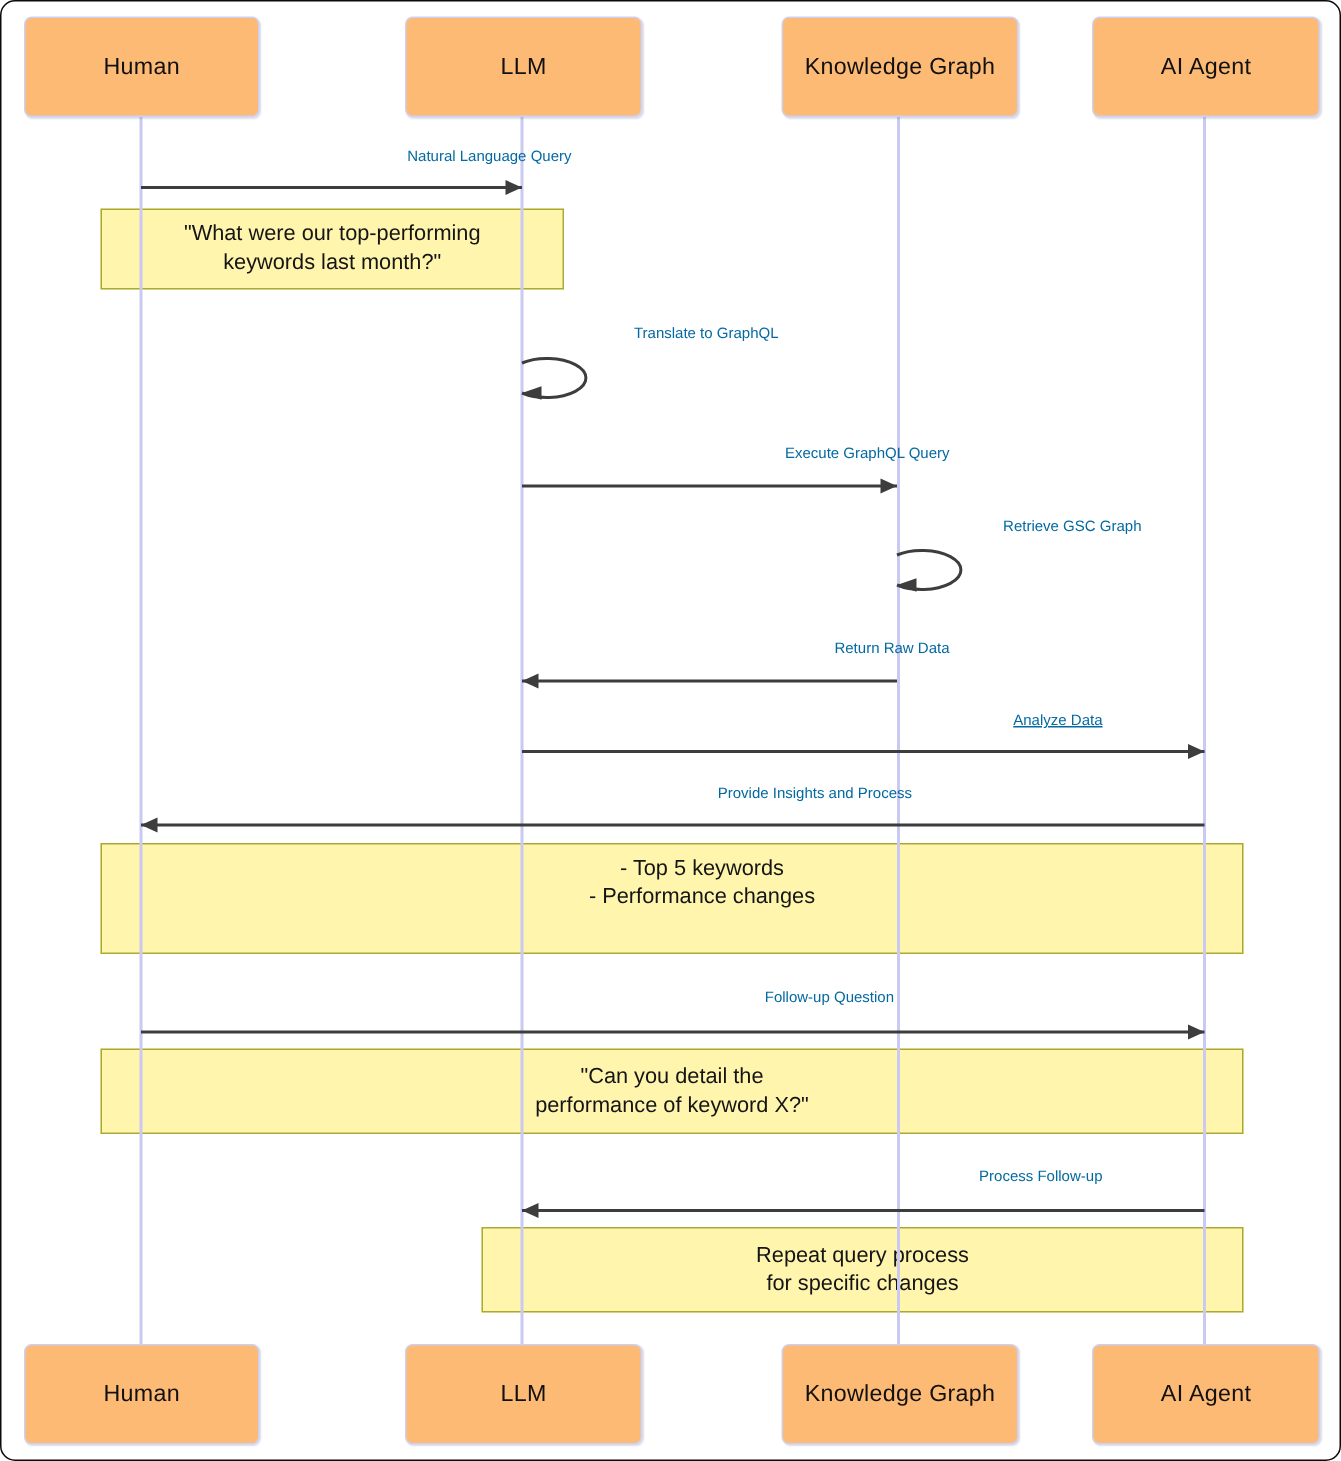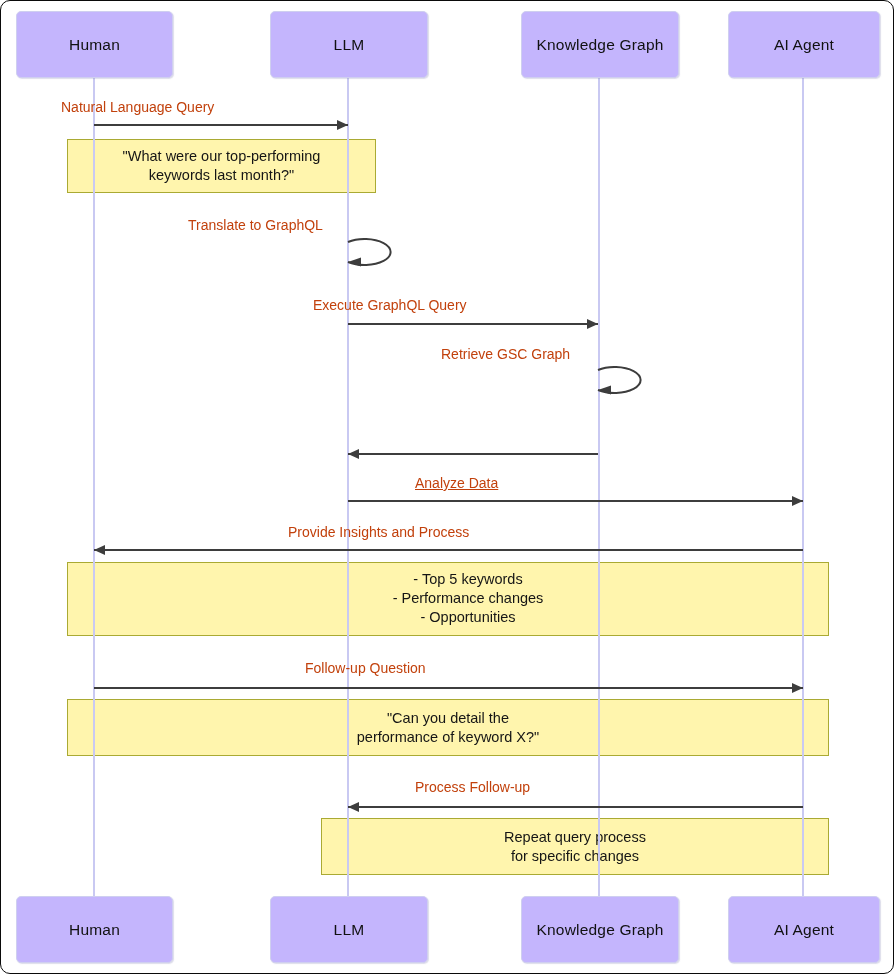--- a/index.html
+++ b/index.html
@@ -6,29 +6,29 @@
   .diagram{
     position:relative;width:892px;height:972px;background:#ffffff;
     border:1px solid #0a0a0a;border-radius:10px;overflow:hidden;
     font-family:"Liberation Sans", sans-serif;
   }
   .lifeline{
     position:absolute;top:75px;height:820px;width:1.5px;
     background:#c9c9f2;
   }
   .actor{
-    position:absolute;height:65px;background:#c4b5fd;
+    position:absolute;height:65px;background:#fdba74;
     border:1px solid #cfcff0;border-radius:5px;
     box-shadow:1px 1px 1px rgba(120,120,170,0.25);
     display:flex;align-items:center;justify-content:center;
     font-size:15.5px;color:#111;letter-spacing:0.2px;
   }
   .msg-label{
-    position:absolute;width:320px;text-align:left;
-    font-size:14px;color:#c2410c;white-space:nowrap;
+    position:absolute;width:320px;text-align:right;
+    font-size:10px;color:#0369a1;white-space:nowrap;
   }
   .msg-line{
     position:absolute;height:2px;background:#3d3d3d;
   }
   .arrow{position:absolute;width:0;height:0;}
   .arrow.right{
     border-top:5px solid transparent;border-bottom:5px solid transparent;
     border-left:11px solid #3d3d3d;
   }
   .arrow.left{
@@ -49,68 +49,68 @@
 
 <div class="diagram">
 
   <div class="note pt7" style="left:66px;top:138px;width:309px;height:54px;">
     <div>"What were our top-performing</div>
     <div>keywords last month?"</div>
   </div>
   <div class="note pt7" style="left:66px;top:561px;width:762px;height:74px;padding-left:40px;">
     <div>- Top 5 keywords</div>
     <div>- Performance changes</div>
-    <div>- Opportunities</div>
   </div>
   <div class="note pt9" style="left:66px;top:698px;width:762px;height:57px;">
     <div>"Can you detail the</div>
     <div>performance of keyword X?"</div>
   </div>
   <div class="note pt9" style="left:320px;top:817px;width:508px;height:57px;">
     <div>Repeat query process</div>
     <div>for specific changes</div>
   </div>
 
   <div class="lifeline" style="left:92px;"></div>
   <div class="lifeline" style="left:346px;"></div>
   <div class="lifeline" style="left:597px;"></div>
   <div class="lifeline" style="left:801px;"></div>
 
   <div class="msg-label" style="left:60px;top:98px;">Natural Language Query</div>
   <div class="msg-line" style="left:93px;top:123px;width:254px;"></div>
   <div class="arrow right" style="left:336px;top:119px;"></div>
 
-  <div class="msg-label" style="left:187px;top:216px;">Translate to GraphQL</div>
+  <div class="msg-label" style="left:198px;top:216px;">Translate to GraphQL</div>
   <svg class="loop" style="left:346px;top:237px;" width="58" height="34" viewBox="0 0 58 34">
     <path d="M 1 4 A 26 13 0 1 1 1 24" stroke="#3d3d3d" stroke-width="2" fill="none"></path>
     <polygon points="14,19.5 1,24 14,28.5" fill="#3d3d3d"></polygon>
   </svg>
 
   <div class="msg-label" style="left:312px;top:296px;">Execute GraphQL Query</div>
   <div class="msg-line" style="left:347px;top:322px;width:250px;"></div>
   <div class="arrow right" style="left:586px;top:318px;"></div>
 
   <div class="msg-label" style="left:440px;top:345px;">Retrieve GSC Graph</div>
   <svg class="loop" style="left:596px;top:365px;" width="58" height="34" viewBox="0 0 58 34">
     <path d="M 1 4 A 26 13 0 1 1 1 24" stroke="#3d3d3d" stroke-width="2" fill="none"></path>
     <polygon points="14,19.5 1,24 14,28.5" fill="#3d3d3d"></polygon>
   </svg>
 
+  <div class="msg-label" style="left:312px;top:426px;">Return Raw Data</div>
   <div class="msg-line" style="left:347px;top:452px;width:250px;"></div>
   <div class="arrow left" style="left:347px;top:448px;"></div>
 
   <div class="msg-label" style="left:414px;top:474px;text-decoration:underline;">Analyze Data</div>
   <div class="msg-line" style="left:347px;top:499px;width:455px;"></div>
   <div class="arrow right" style="left:791px;top:495px;"></div>
 
   <div class="msg-label" style="left:287px;top:523px;">Provide Insights and Process</div>
   <div class="msg-line" style="left:93px;top:548px;width:709px;"></div>
   <div class="arrow left" style="left:93px;top:544px;"></div>
 
-  <div class="msg-label" style="left:304px;top:659px;">Follow-up Question</div>
+  <div class="msg-label" style="left:275px;top:659px;">Follow-up Question</div>
   <div class="msg-line" style="left:93px;top:686px;width:709px;"></div>
   <div class="arrow right" style="left:791px;top:682px;"></div>
 
   <div class="msg-label" style="left:414px;top:778px;">Process Follow-up</div>
   <div class="msg-line" style="left:347px;top:805px;width:455px;"></div>
   <div class="arrow left" style="left:347px;top:801px;"></div>
 
   <div class="actor" style="left:15px;top:10px;width:155px;">
       <span>Human</span>
     </div>

